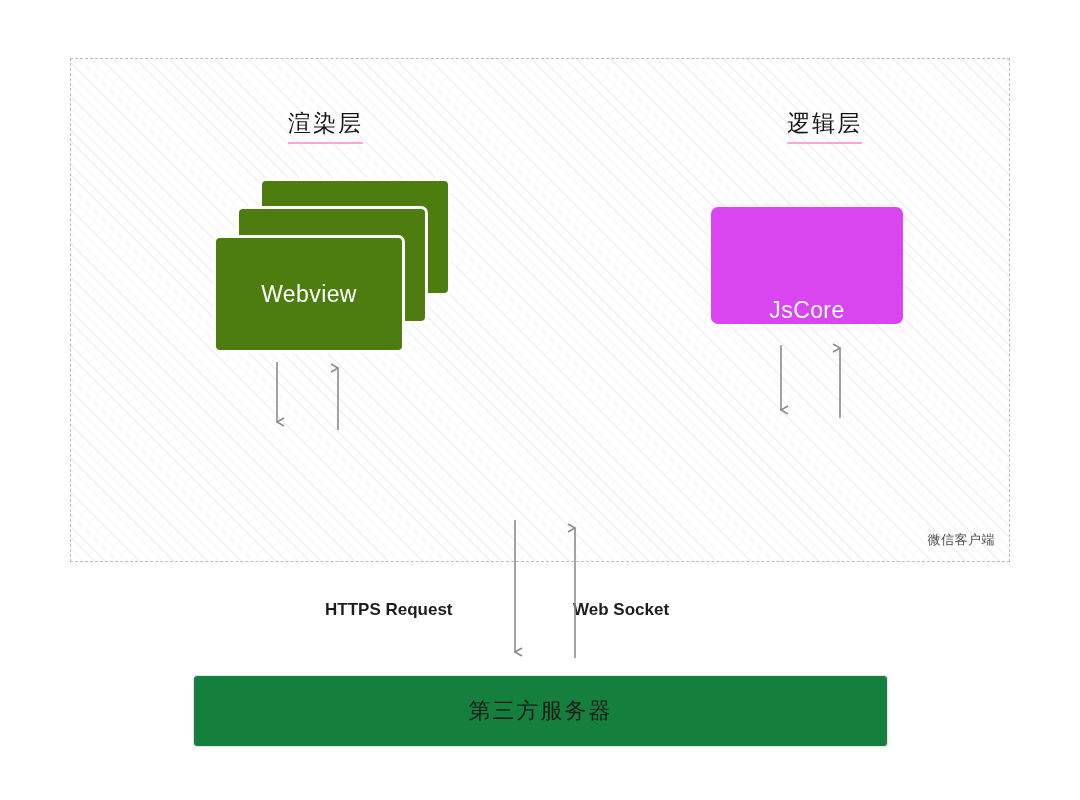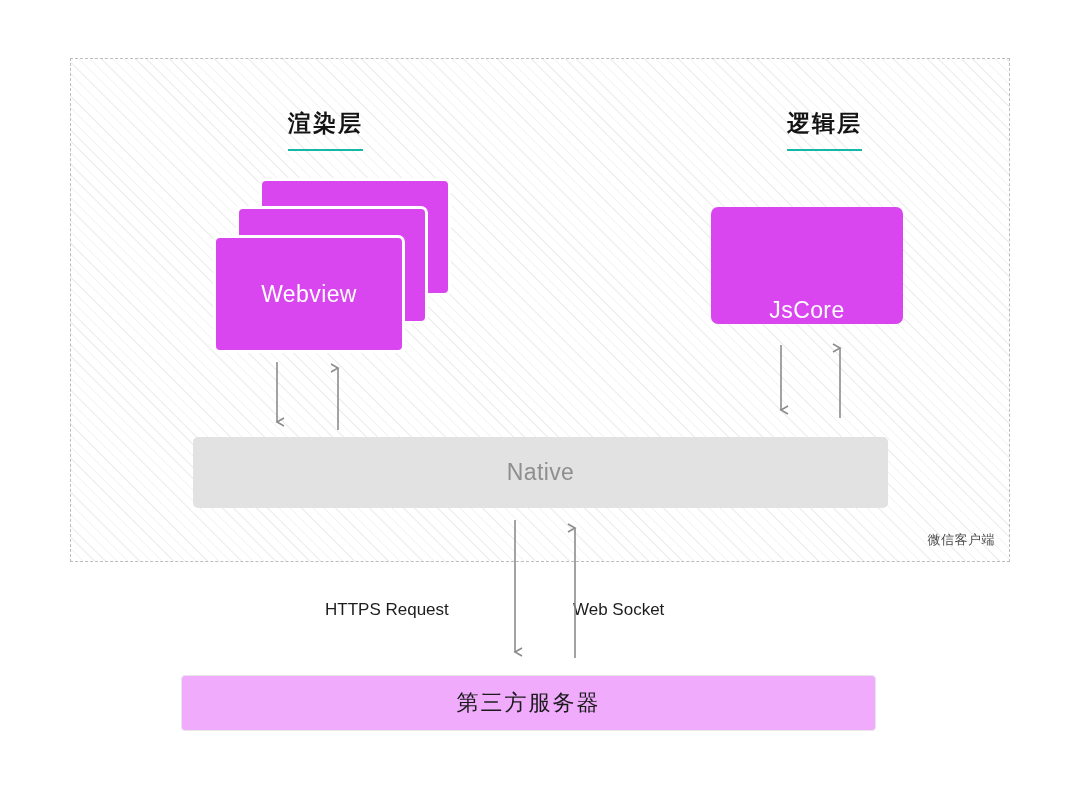--- a/index.html
+++ b/index.html
@@ -49,41 +49,41 @@
     color: #4a4a4a;
     letter-spacing: 0.5px;
     white-space: nowrap;
     margin-top: 48px;
   }
 
   
   .col-title {
     position: absolute;
     font-size: 23px;
-    font-weight: bold;
+    font-weight: normal;
     color: #141414;
     letter-spacing: 2px;
     white-space: nowrap;
-    border-bottom: 2px solid #14b8a6;
-    padding-bottom: 10px;
+    border-bottom: 2px solid #f9a8d4;
+    padding-bottom: 3px;
   }
   .title-render { left: 288px; top: 108px; }
   .title-logic  { left: 765px; top: 108px; margin-left: 22px; }
 
   
   .webview-stack {
     position: absolute;
     left: 213px;
     top: 178px;
     width: 240px;
     height: 178px;
   }
   .wv-card {
     position: absolute;
-    background: #d946ef;
+    background: #4d7c0f;
     border-radius: 7px;
     box-sizing: border-box;
   }
   .wv-card-back {
     left: 46px;
     top: 0px;
     width: 192px;
     height: 118px;
     border: 3px solid #ffffff;
   }
@@ -147,25 +147,25 @@
   .native-label {
     font-size: 23px;
     color: #8e8e8e;
     letter-spacing: 0.4px;
     user-select: none;
   }
 
   
   .server-box {
     position: absolute;
-    left: 181px;
+    left: 193px;
     top: 675px;
     width: 695px;
-    height: 56px;
-    background: #f0abfc;
+    height: 72px;
+    background: #15803d;
     border: 1px solid #e6e6e6;
     border-radius: 4px;
     box-sizing: border-box;
     display: flex;
     align-items: center;
     justify-content: center;
   }
   .server-label {
     font-size: 22px;
     color: #1a1a1a;
@@ -180,20 +180,21 @@
     height: 800px;
     pointer-events: none;
   }
 
   
   .link-label {
     position: absolute;
     font-size: 17px;
     color: #1d1d1d;
     white-space: nowrap;
+    font-weight: bold;
   }
   .label-https { left: 325px; top: 600px; }
   .label-ws    { left: 573px; top: 600px; text-align: right; }
 </style>
 </head>
 <body>
 
 <div id="canvas">
 
   <div class="client-box">
@@ -209,23 +210,20 @@
     <div class="wv-card wv-card-mid"></div>
     <div class="wv-card wv-card-front">
       <span class="wv-label">Webview</span>
     </div>
   </div>
 
   <div class="jscore-box">
     <span class="jscore-label">JsCore</span>
   </div>
 
-  <div class="native-bar">
-    <span class="native-label">Native</span>
-  </div>
 
   <div class="server-box">
     <span class="server-label">第三方服务器</span>
   </div>
 
   <div class="link-label label-https">HTTPS Request</div>
 
   <div class="link-label label-ws">Web Socket</div>
 
   <svg id="arrows" viewBox="0 0 1080 800" xmlns="http://www.w3.org/2000/svg">

